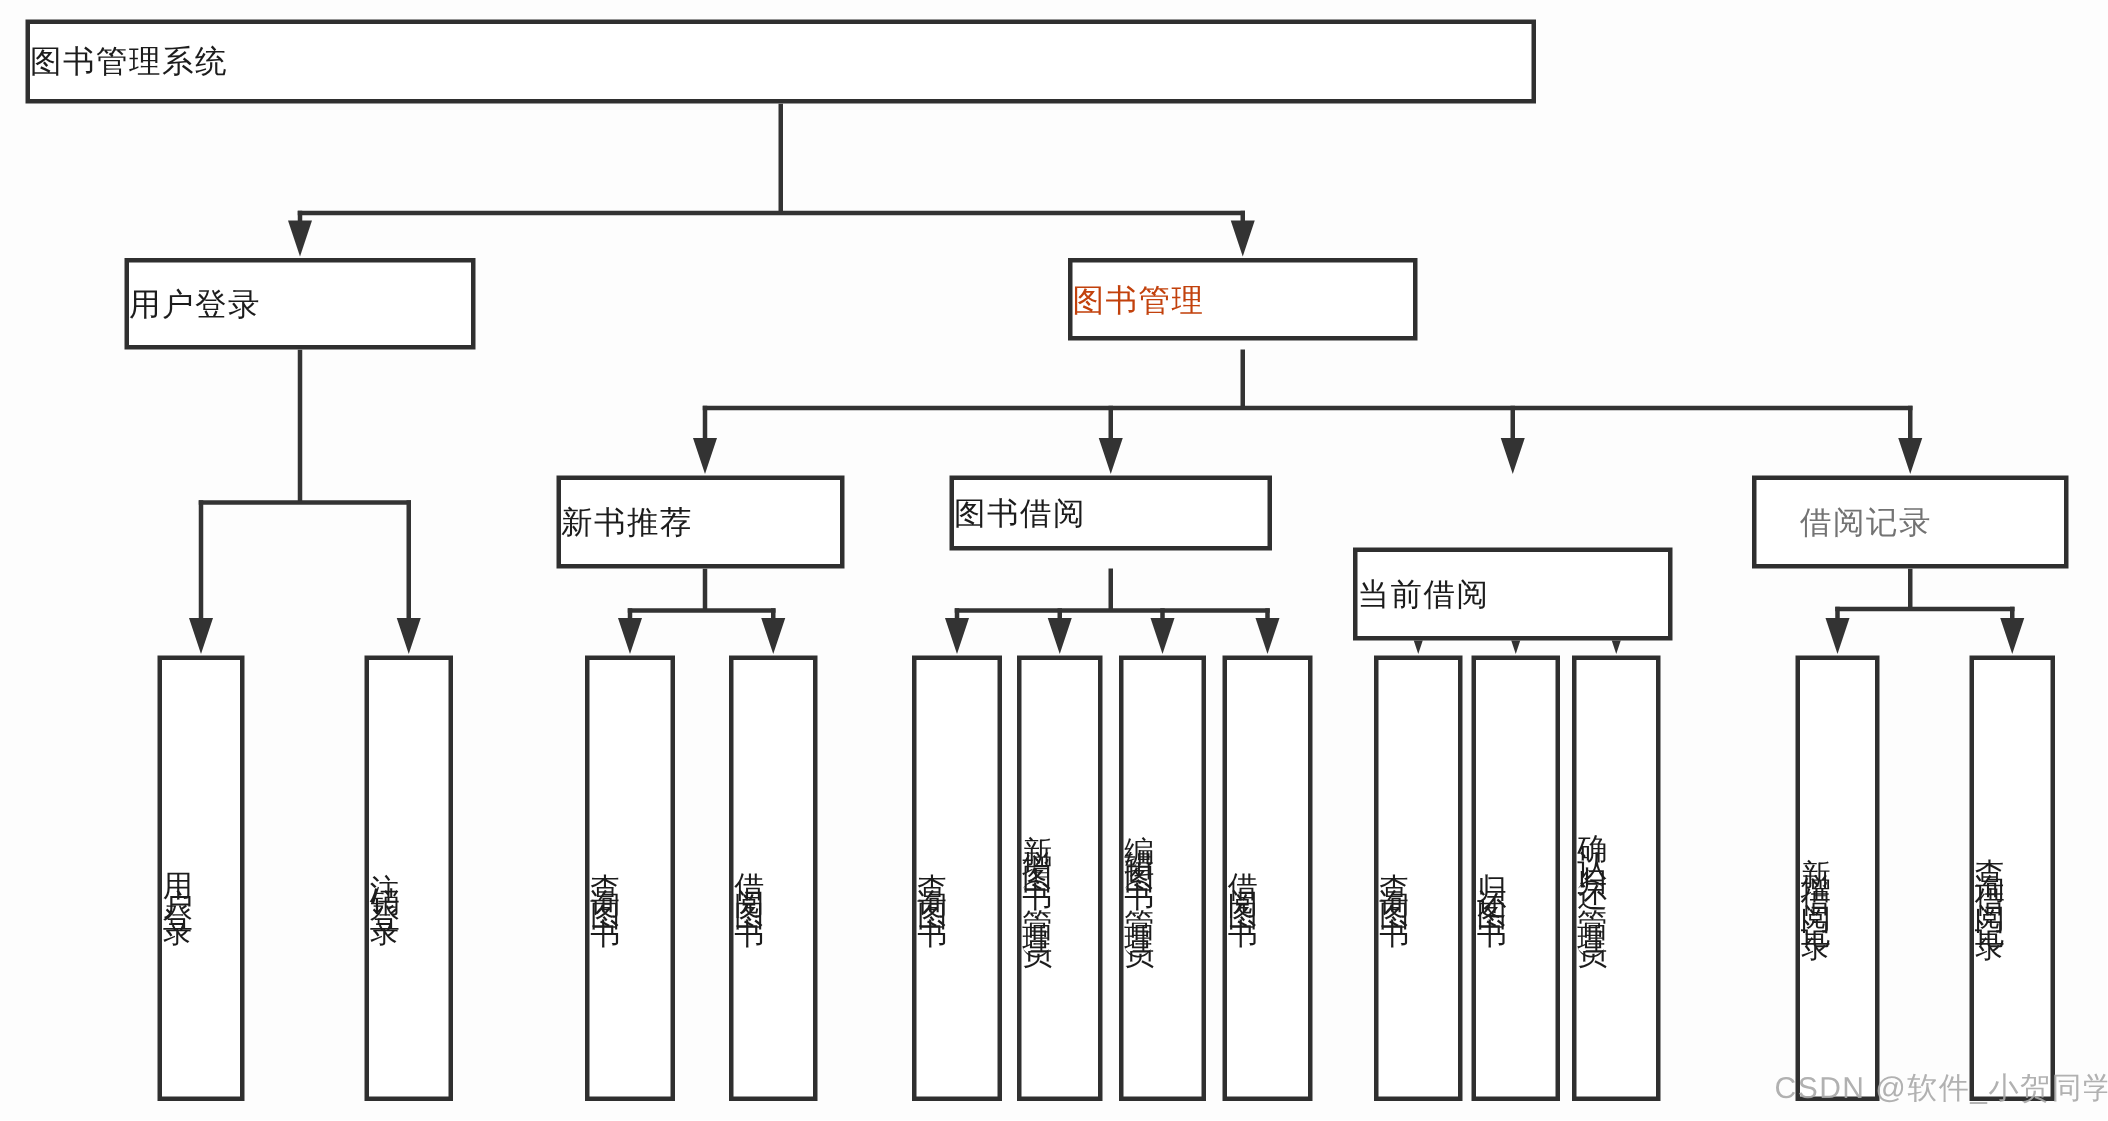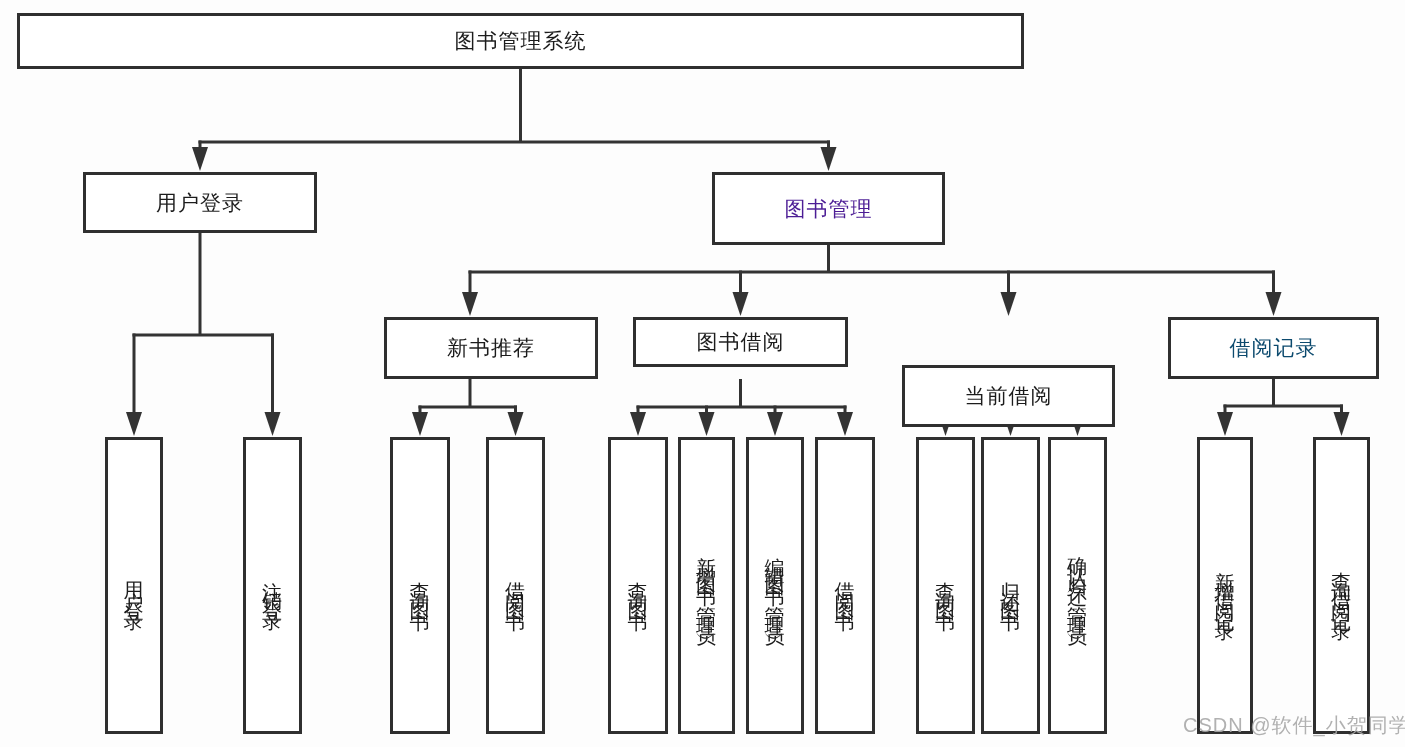--- a/index.html
+++ b/index.html
@@ -14,21 +14,21 @@
     position:absolute;left:0;top:0;width:1405px;height:747px;
     pointer-events:none;
   }
   .node{
     position:absolute;
     box-sizing:border-box;
     border:3px solid #2f2f2f;
     background:#ffffff;
     display:flex;
     align-items:center;
-    justify-content:center;
+    justify-content:flex-start;
     color:#1c1c1c;
     z-index:2;
   }
   .node.h span{
     font-size:21px;
     letter-spacing:1px;
     white-space:nowrap;
   }
   .node.v span{
     writing-mode:vertical-rl;
@@ -106,33 +106,33 @@
       <line x1="1341.5" y1="404.5" x2="1341.5" y2="419" stroke="#333333" stroke-width="3"></line>
       <polygon points="1333.5,412 1349.5,412 1341.5,436" fill="#333333"></polygon>
     </svg>
   <div id="nodes">
       <div class="node h" style="left: 17px; top: 13px; width: 1007px; height: 56px; border-color: rgb(47, 47, 47); background: rgb(255, 255, 255); color: rgb(28, 28, 28);">
         <span>图书管理系统</span>
       </div>
       <div class="node h" style="left: 83px; top: 172px; width: 234px; height: 61px; border-color: rgb(47, 47, 47); background: rgb(255, 255, 255); color: rgb(28, 28, 28);">
         <span>用户登录</span>
       </div>
-      <div class="node h" style="left: 712px; top: 172px; width: 233px; height: 73px; border-color: rgb(47, 47, 47); background: rgb(255, 255, 255); color: #4c1d95;">
+      <div class="node h" style="left: 712px; top: 172px; width: 233px; height: 55px; border-color: rgb(47, 47, 47); background: rgb(255, 255, 255); color: #c2410c;">
         <span>图书管理</span>
       </div>
-      <div class="node h" style="left: 384px; top: 317px; width: 214px; height: 62px; border-color: rgb(47, 47, 47); background: rgb(255, 255, 255); color: rgb(28, 28, 28);">
+      <div class="node h" style="left: 371px; top: 317px; width: 192px; height: 62px; border-color: rgb(47, 47, 47); background: rgb(255, 255, 255); color: rgb(28, 28, 28);">
         <span>新书推荐</span>
       </div>
       <div class="node h" style="left: 633px; top: 317px; width: 215px; height: 50px; border-color: rgb(47, 47, 47); background: rgb(255, 255, 255); color: rgb(28, 28, 28);">
         <span>图书借阅</span>
       </div>
       <div class="node h" style="left: 902px; top: 317px; width: 213px; height: 62px; border-color: rgb(47, 47, 47); background: rgb(255, 255, 255); color: rgb(28, 28, 28); margin-top: 48px;">
         <span>当前借阅</span>
       </div>
-      <div class="node h" style="left: 1168px; top: 317px; width: 211px; height: 62px; border-color: rgb(47, 47, 47); background: rgb(255, 255, 255); color: #0c4a6e;">
+      <div class="node h" style="left: 1168px; top: 317px; width: 211px; height: 62px; border-color: rgb(47, 47, 47); background: rgb(255, 255, 255); color: #737373; padding-left: 29px;">
         <span>借阅记录</span>
       </div>
       <div class="node v" style="left: 105px; top: 437px; width: 58px; height: 297px; border-color: rgb(47, 47, 47); background: rgb(255, 255, 255); color: rgb(28, 28, 28);">
         <span>用户登录</span>
       </div>
       <div class="node v" style="left: 243px; top: 437px; width: 59px; height: 297px; border-color: rgb(47, 47, 47); background: rgb(255, 255, 255); color: rgb(28, 28, 28);">
         <span>注销登录</span>
       </div>
       <div class="node v" style="left: 390px; top: 437px; width: 60px; height: 297px; border-color: rgb(47, 47, 47); background: rgb(255, 255, 255); color: rgb(28, 28, 28);">
         <span>查询图书</span>

